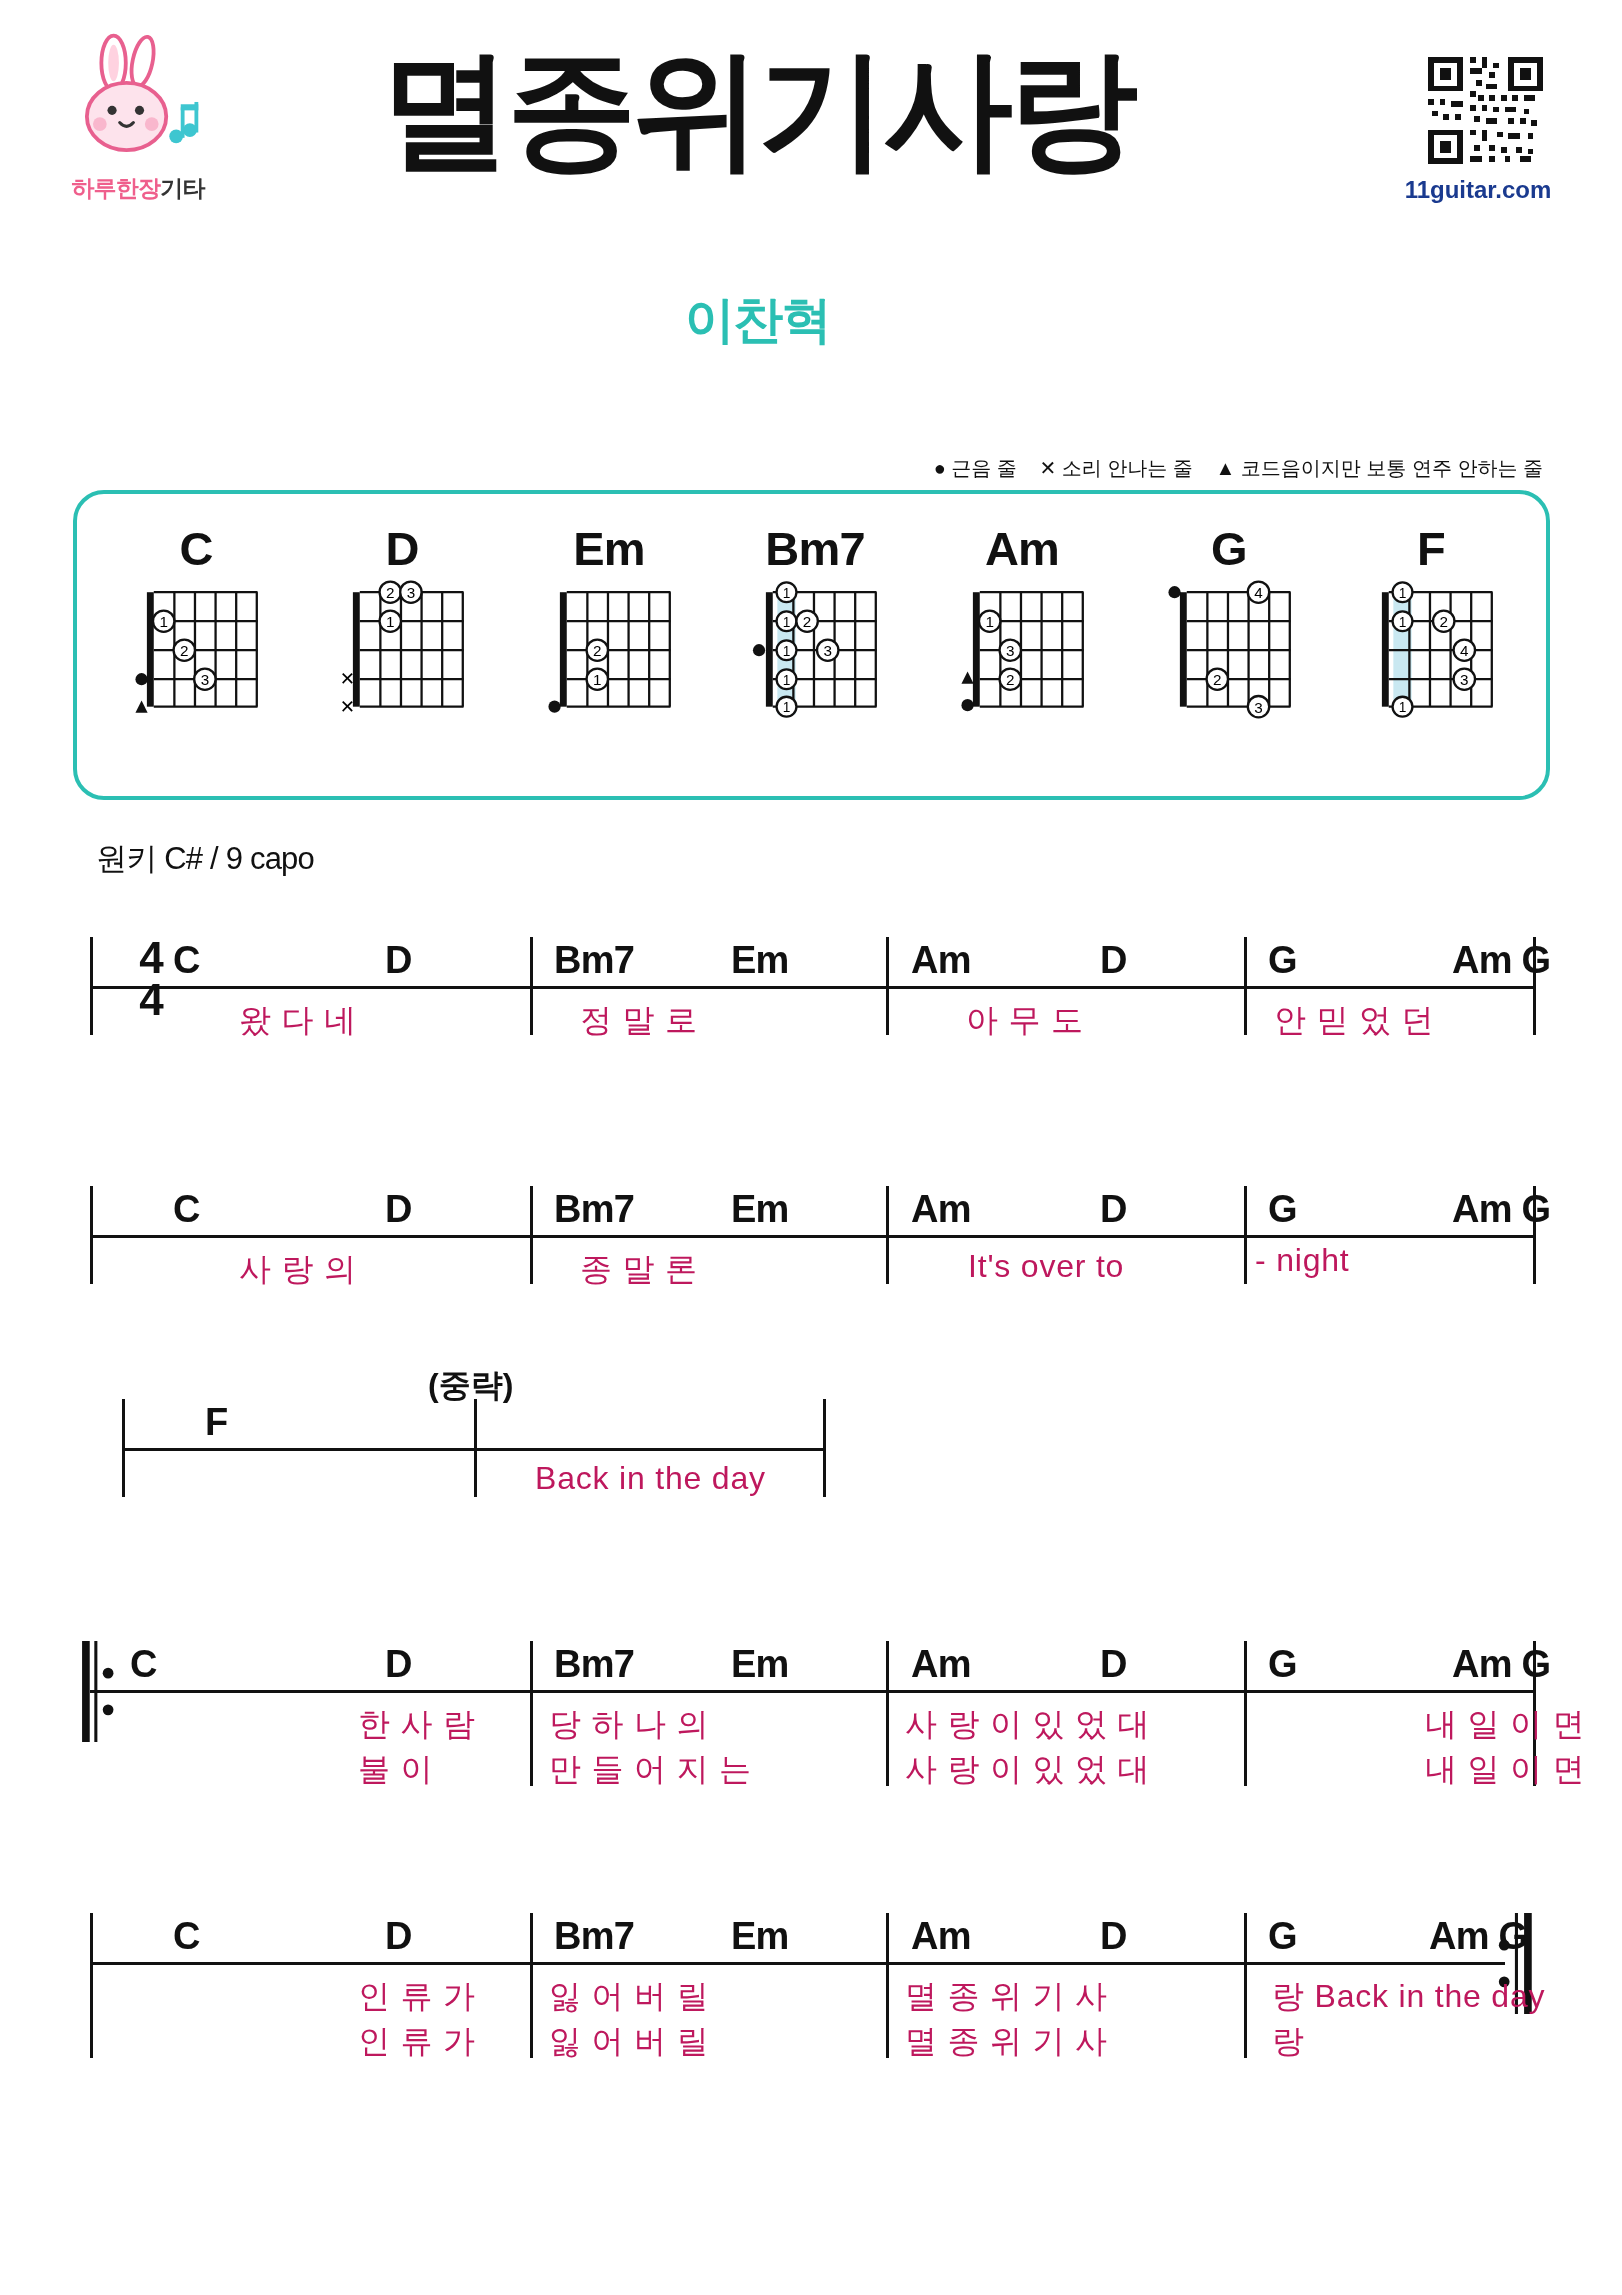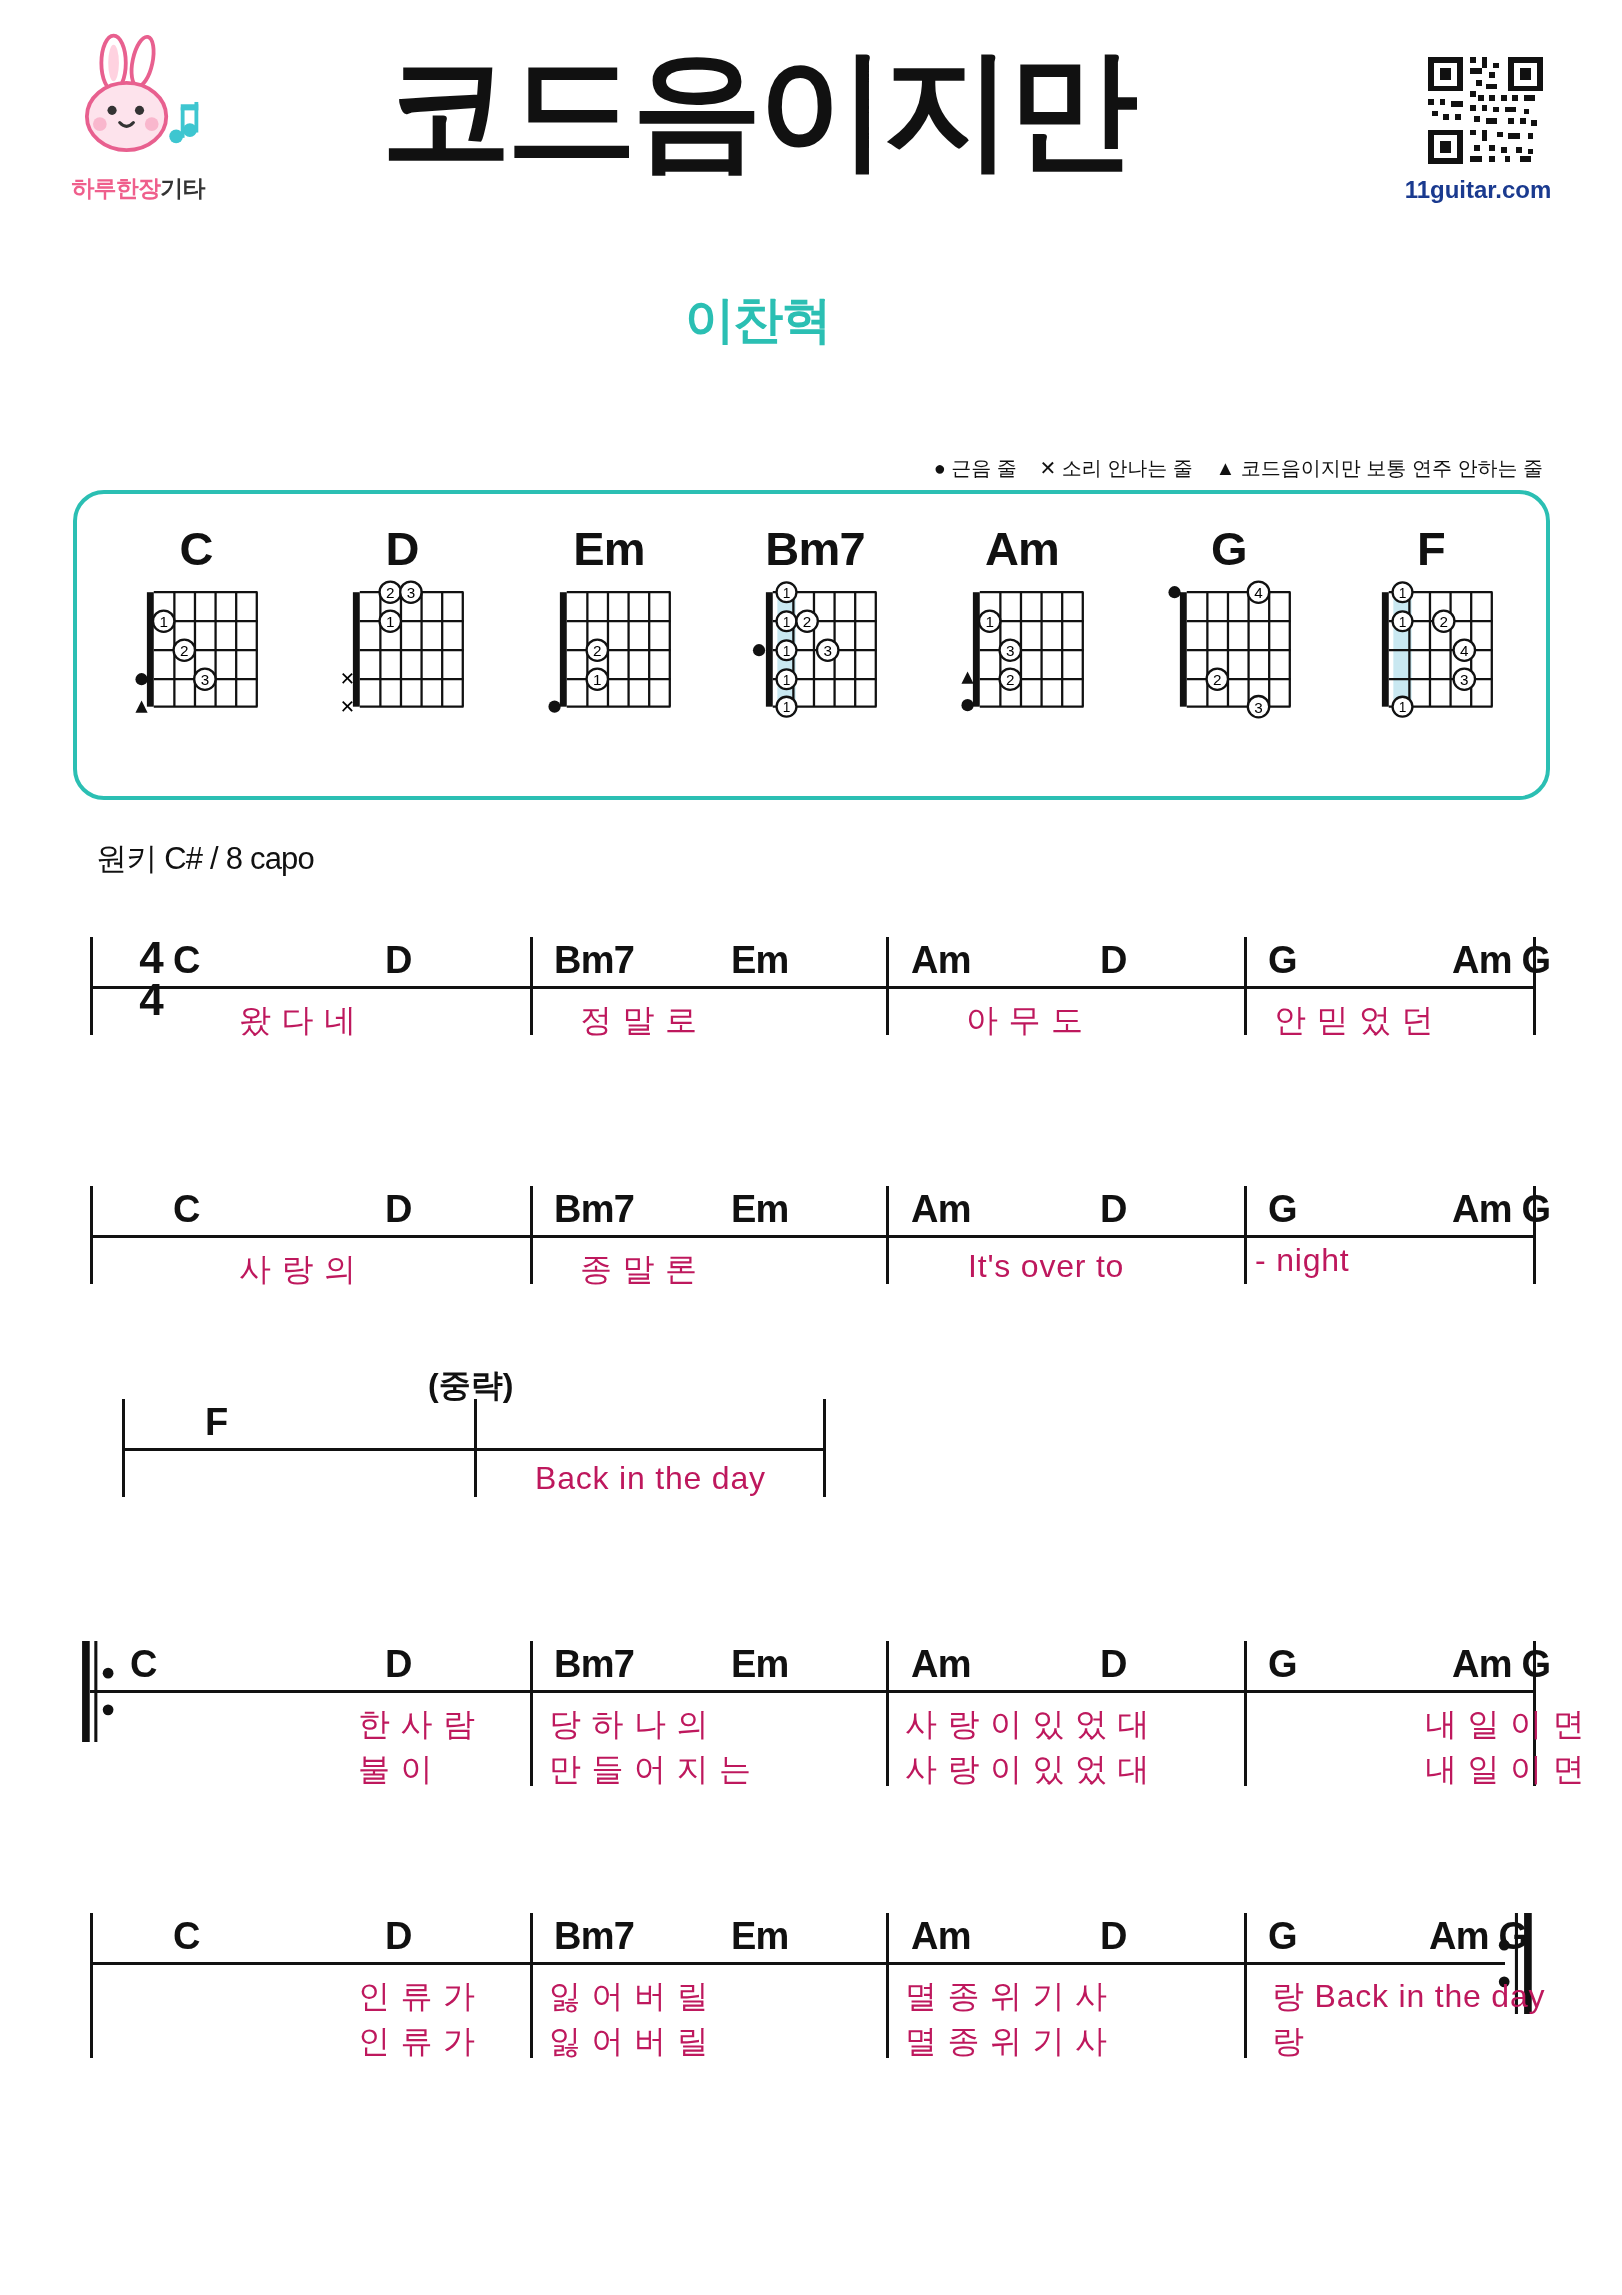--- a/index.html
+++ b/index.html
@@ -113,21 +113,21 @@
       <rect x="176" y="100" width="5" height="40"></rect>
       <rect x="194" y="93" width="5" height="40"></rect>
       <rect x="176" y="96" width="23" height="8"></rect>
     </g>
   </svg>
   <div class="brand">
     <span>하루한장</span><span class="g">기타</span>
   </div>
 </div>
 
-<div class="title">코드음이지만</div>
+<div class="title">멸종위기사랑</div>
 <div class="artist">이찬혁</div>
 
 <div class="qr">
   <svg width="115" height="107" viewBox="0 0 30 28" shape-rendering="crispEdges">
     <rect width="30" height="28" fill="#fff"></rect>
     <g fill="#111">
       <rect x="0" y="0" width="9" height="9"></rect>
         <rect x="1.5" y="1.5" width="6" height="6" fill="#fff"></rect>
         <rect x="3" y="3" width="3" height="3"></rect>
       <rect x="21" y="0" width="9" height="9"></rect>
@@ -412,21 +412,21 @@
           <circle cx="143" cy="92" r="14" fill="#fff" stroke="#111" stroke-width="3"></circle>
             <text x="143" y="100" font-size="20" text-anchor="middle" font-family="Liberation Sans">4</text>
           <circle cx="143" cy="130" r="14" fill="#fff" stroke="#111" stroke-width="3"></circle>
             <text x="143" y="138" font-size="20" text-anchor="middle" font-family="Liberation Sans">3</text>
         </g>
       </svg>
     </div>
   </div>
 </div>
 
-<div class="keyline">원키 C# / 8 capo</div>
+<div class="keyline">원키 C# / 9 capo</div>
 
 <div class="system" style="top:922px; height:145px;">
   <div class="timesig" style="left:46px; top:15.3px; width:31px;">
     <div>4</div>
     <div>4</div>
   </div>
   <div class="chordlbl" style="left:83px; top:17px;">C</div>
   <div class="chordlbl" style="left:295px; top:17px;">D</div>
   <div class="chordlbl" style="left:464px; top:17px;">Bm7</div>
   <div class="chordlbl" style="left:641px; top:17px;">Em</div>

